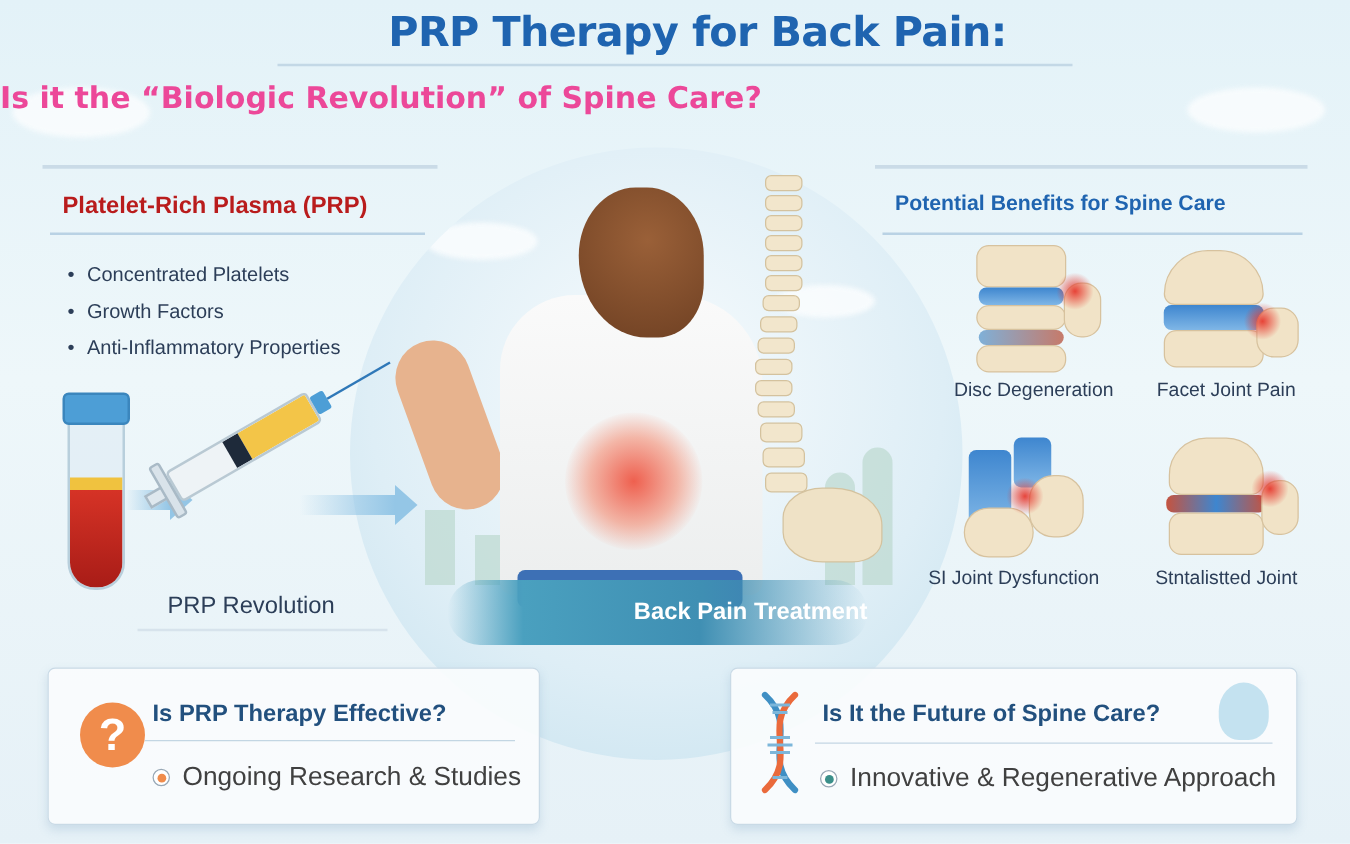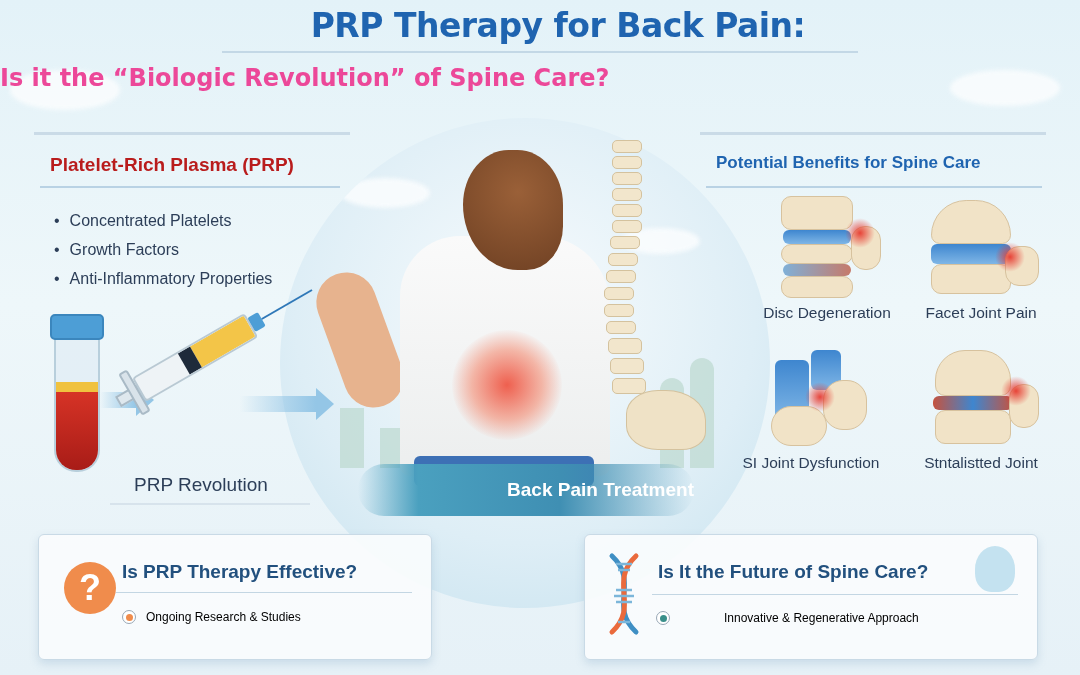--- a/index.html
+++ b/index.html
@@ -88,21 +88,21 @@
   .hot { position: absolute; width: 30px; height: 30px; border-radius: 50%; background: radial-gradient(circle, rgba(230,50,40,.9), rgba(240,90,70,0) 70%); }
   .benefit .label { text-align: center; font-size: 15.5px; color: #2c3e58; margin-top: 4px; white-space: nowrap; }
 
   
   .card {
     position: absolute; top: 534px; height: 126px; background: rgba(250,252,253,.92);
     border: 1px solid #c9dae6; border-radius: 6px; box-shadow: 0 4px 8px rgba(120,160,190,.25);
   }
   .card-title { position: absolute; font-weight: bold; font-size: 19px; color: #22507e; }
   .card-rule { position: absolute; height: 1px; background: #c3d6e3; }
-  .card-item { position: absolute; font-size: 12px; color: #000000; display: flex; align-items: center; }
+  .card-item { position: absolute; font-size: 21px; color: #404040; display: flex; align-items: center; }
   .radio { width: 14px; height: 14px; border-radius: 50%; border: 1.5px solid #98a8b6; display: inline-flex; align-items: center; justify-content: center; margin-right: 10px; background: #fff; }
   .radio i { width: 7px; height: 7px; border-radius: 50%; display: block; }
   .q-icon { position: absolute; left: 64px; top: 562px; width: 52px; height: 52px; border-radius: 50%; background: #f08c4c; color: #fff; font-weight: bold; font-size: 36px; display: flex; align-items: center; justify-content: center; }
   .dna { position: absolute; left: 606px; top: 552px; width: 36px; height: 84px; }
   .tree-deco { position: absolute; left: 975px; top: 546px; width: 40px; height: 46px; background: #b7dcec; border-radius: 50% 50% 40% 40%; opacity: .8; }
 </style>
 </head>
 <body>
 
 <div class="cloud" style="left:10px;top:70px;width:110px;height:40px;"></div>
@@ -248,18 +248,18 @@
       <line x1="12" y1="18" x2="24" y2="18"></line>
       <line x1="10" y1="38" x2="26" y2="38"></line>
       <line x1="8" y1="44" x2="28" y2="44"></line>
       <line x1="10" y1="50" x2="26" y2="50"></line>
       <line x1="12" y1="70" x2="24" y2="70"></line>
     </g>
 </svg>
 <div class="tree-deco"></div>
 <div class="card-title" style="left:658px;top:561px;">Is It the Future of Spine Care?</div>
 <div class="card-rule" style="left:652px;top:594px;width:366px;"></div>
-<div class="card-item" style="left:656px;top:611px;gap:44px;">
+<div class="card-item" style="left:656px;top:611px;">
   <span class="radio">
       <i style="background:#3a8f8a"></i>
     </span>
   <span>Innovative &amp; Regenerative Approach</span>
 </div>
 
 </body></html>

